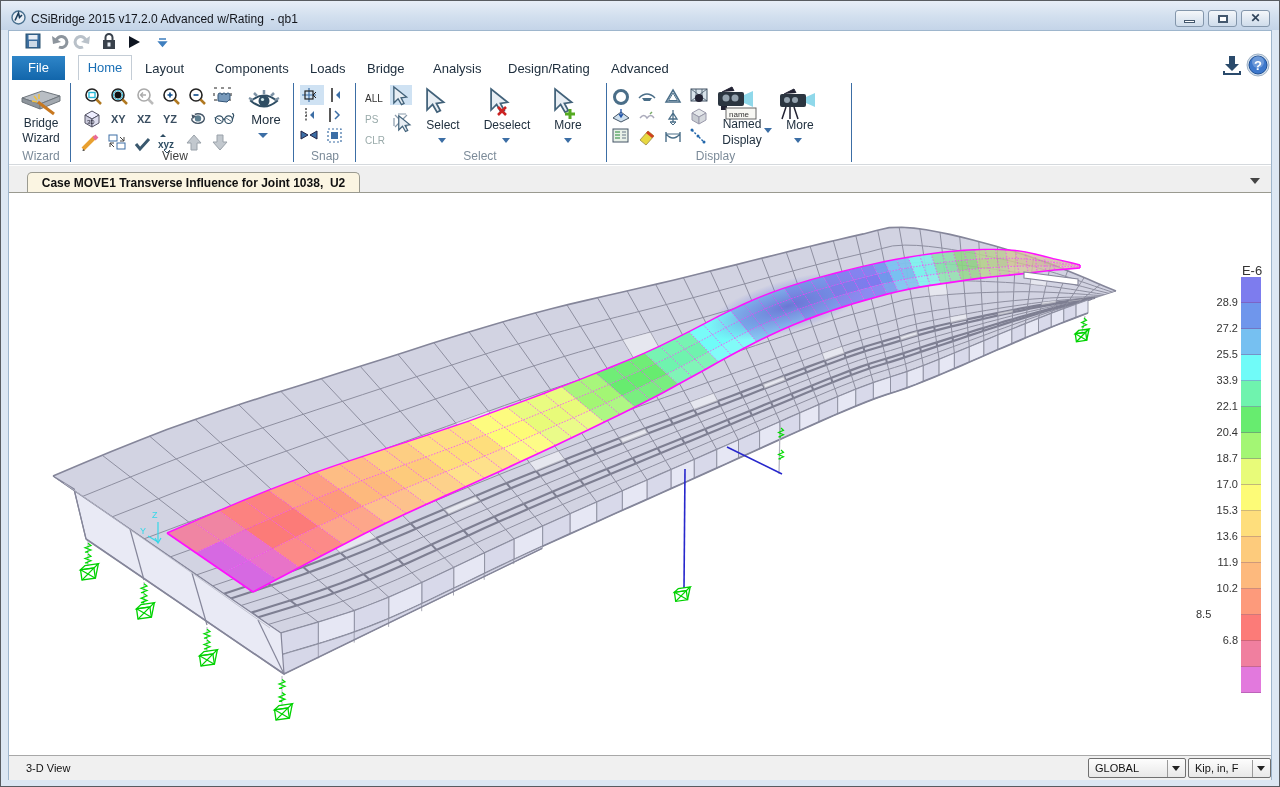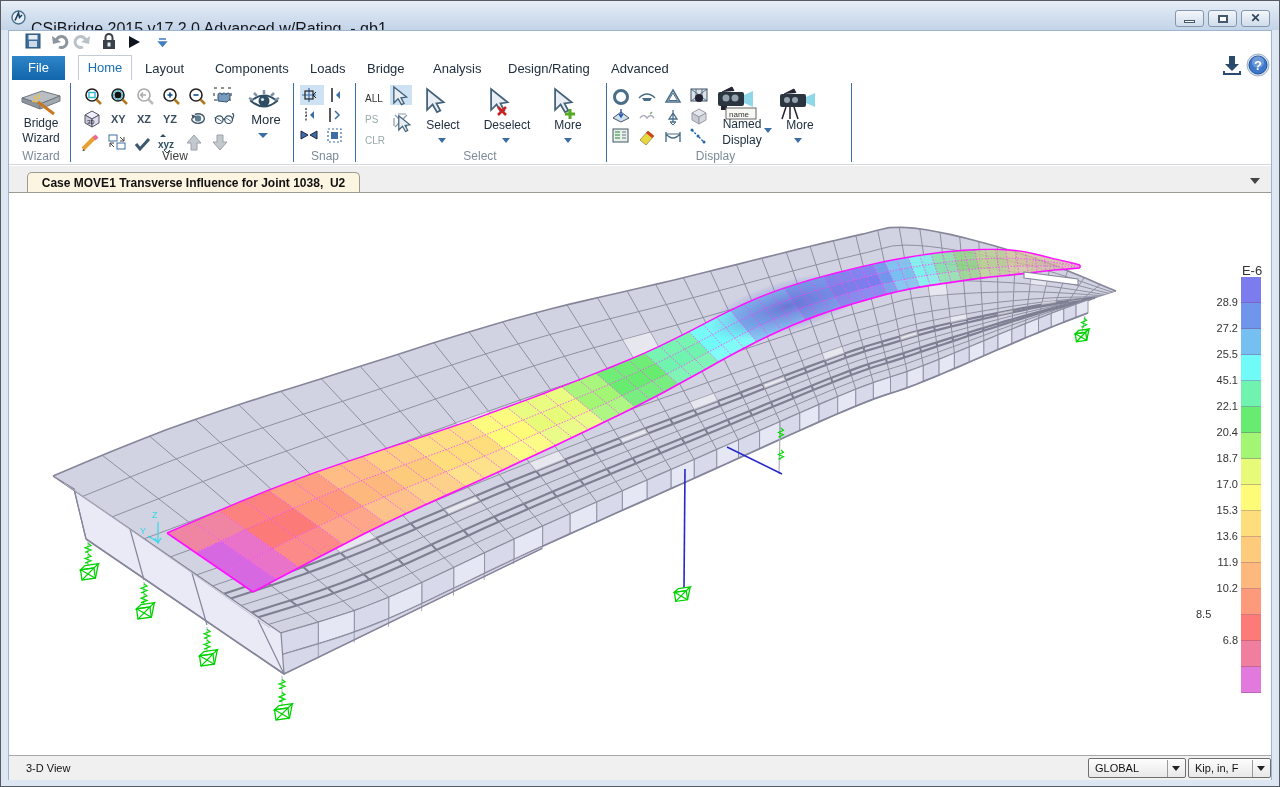--- a/index.html
+++ b/index.html
@@ -3,21 +3,21 @@
 *{margin:0;padding:0;box-sizing:border-box}
 body{width:1280px;height:787px;font-family:"Liberation Sans",sans-serif;overflow:hidden;position:relative;background:#fff}
 .abs{position:absolute}
 </style></head><body>
 <div class="abs" style="left:0;top:0;width:1280px;height:787px;border:1px solid #585c61;background:#dce7f3"></div>
 <div class="abs" style="left:1px;top:1px;width:1278px;height:29px;background:linear-gradient(#e7eef7,#d3e0ef 50%,#c4d4e8)"></div>
 <svg class="abs" style="left:11px;top:10px" width="15" height="15">
     <circle cx="7.5" cy="7.5" r="6.5" fill="#e8eef5" stroke="#49708f" stroke-width="1.4"></circle>
     <path d="M4 10.5 L7.5 3 L8.5 7.5 L11 5" stroke="#1c3d5a" stroke-width="1.6" fill="none"></path>
   </svg>
-<div class="abs" style="left:31px;top:20px;font-size:16px;color:#14161c">CSiBridge 2015 v17.2.0 Advanced w/Rating&nbsp; - qb1</div>
+<div class="abs" style="left:31px;top:12px;font-size:12px;color:#14161c">CSiBridge 2015 v17.2.0 Advanced w/Rating&nbsp; - qb1</div>
 <div class="abs" style="left:1175px;top:10px;width:29px;height:17px;background:linear-gradient(#f4f7fa,#cfdceb);border:1px solid #8396ab;border-radius:3px">
     <div class="abs" style="left:8px;top:9px;width:11px;height:3px;background:#fff;border:1px solid #44586e"></div>
   </div>
 <div class="abs" style="left:1208px;top:10px;width:29px;height:17px;background:linear-gradient(#f4f7fa,#cfdceb);border:1px solid #8396ab;border-radius:3px">
     <div class="abs" style="left:9px;top:4px;width:10px;height:8px;border:2px solid #44586e;background:#fff"></div>
   </div>
 <div class="abs" style="left:1241px;top:10px;width:29px;height:17px;background:linear-gradient(#f4f7fa,#cfdceb);border:1px solid #8396ab;border-radius:3px;color:#30445a;font-weight:bold;font-size:12px;text-align:center;line-height:15px">✕</div>
 <div class="abs" style="left:8px;top:30px;width:1264px;height:750px;background:#fff;border:1px solid #9eb6cd"></div>
 <svg class="abs" style="left:25px;top:33px" width="150" height="18">
  <g transform="translate(0,0)">
@@ -837,21 +837,21 @@
 <div style="position:absolute;left:1241px;top:511px;width:20px;height:26px;background:#fede7c;border-bottom:1px solid rgba(120,60,120,.35)"></div>
 <div style="position:absolute;left:1241px;top:537px;width:20px;height:26px;background:#fdcb7c;border-bottom:1px solid rgba(120,60,120,.35)"></div>
 <div style="position:absolute;left:1241px;top:563px;width:20px;height:26px;background:#fdb97d;border-bottom:1px solid rgba(120,60,120,.35)"></div>
 <div style="position:absolute;left:1241px;top:589px;width:20px;height:26px;background:#fd9a7b;border-bottom:1px solid rgba(120,60,120,.35)"></div>
 <div style="position:absolute;left:1241px;top:615px;width:20px;height:26px;background:#fc7b78;border-bottom:1px solid rgba(120,60,120,.35)"></div>
 <div style="position:absolute;left:1241px;top:641px;width:20px;height:26px;background:#f07f9f;border-bottom:1px solid rgba(120,60,120,.35)"></div>
 <div style="position:absolute;left:1241px;top:667px;width:20px;height:26px;background:#e279dd;border-bottom:1px solid rgba(120,60,120,.35)"></div>
 <div style="position:absolute;left:1196px;top:296px;width:42px;text-align:right;font-size:11px;color:#333">28.9</div>
 <div style="position:absolute;left:1196px;top:322px;width:42px;text-align:right;font-size:11px;color:#333">27.2</div>
 <div style="position:absolute;left:1196px;top:348px;width:42px;text-align:right;font-size:11px;color:#333">25.5</div>
-<div style="position:absolute;left:1196px;top:374px;width:42px;text-align:right;font-size:11px;color:#333">45.1</div>
+<div style="position:absolute;left:1196px;top:374px;width:42px;text-align:right;font-size:11px;color:#333">33.9</div>
 <div style="position:absolute;left:1196px;top:400px;width:42px;text-align:right;font-size:11px;color:#333">22.1</div>
 <div style="position:absolute;left:1196px;top:426px;width:42px;text-align:right;font-size:11px;color:#333">20.4</div>
 <div style="position:absolute;left:1196px;top:452px;width:42px;text-align:right;font-size:11px;color:#333">18.7</div>
 <div style="position:absolute;left:1196px;top:478px;width:42px;text-align:right;font-size:11px;color:#333">17.0</div>
 <div style="position:absolute;left:1196px;top:504px;width:42px;text-align:right;font-size:11px;color:#333">15.3</div>
 <div style="position:absolute;left:1196px;top:530px;width:42px;text-align:right;font-size:11px;color:#333">13.6</div>
 <div style="position:absolute;left:1196px;top:556px;width:42px;text-align:right;font-size:11px;color:#333">11.9</div>
 <div style="position:absolute;left:1196px;top:582px;width:42px;text-align:right;font-size:11px;color:#333">10.2</div>
 <div style="position:absolute;left:1196px;top:608px;width:42px;text-align:left;font-size:11px;color:#333">8.5</div>
 <div style="position:absolute;left:1196px;top:634px;width:42px;text-align:right;font-size:11px;color:#333">6.8</div>

